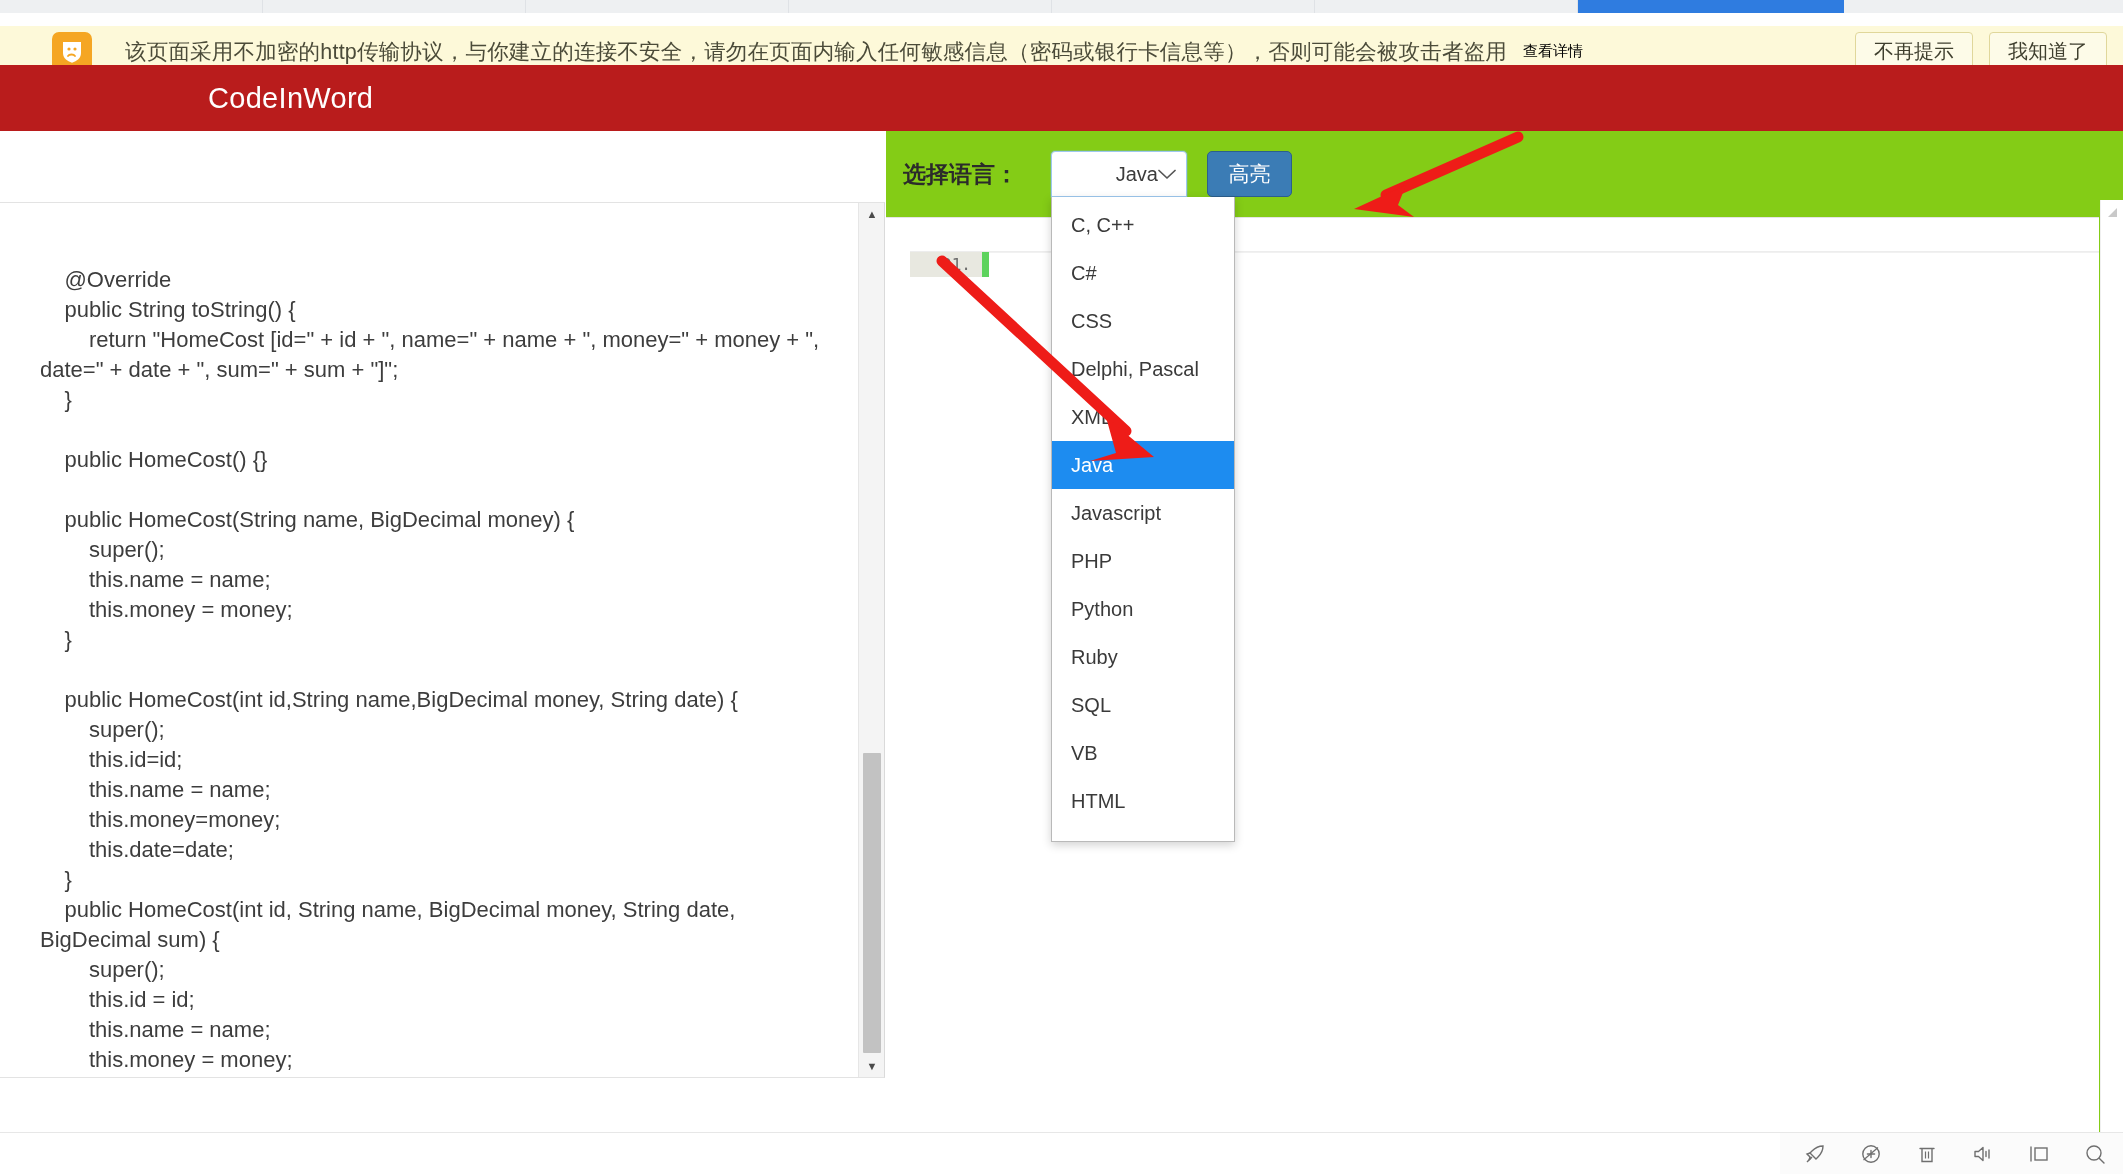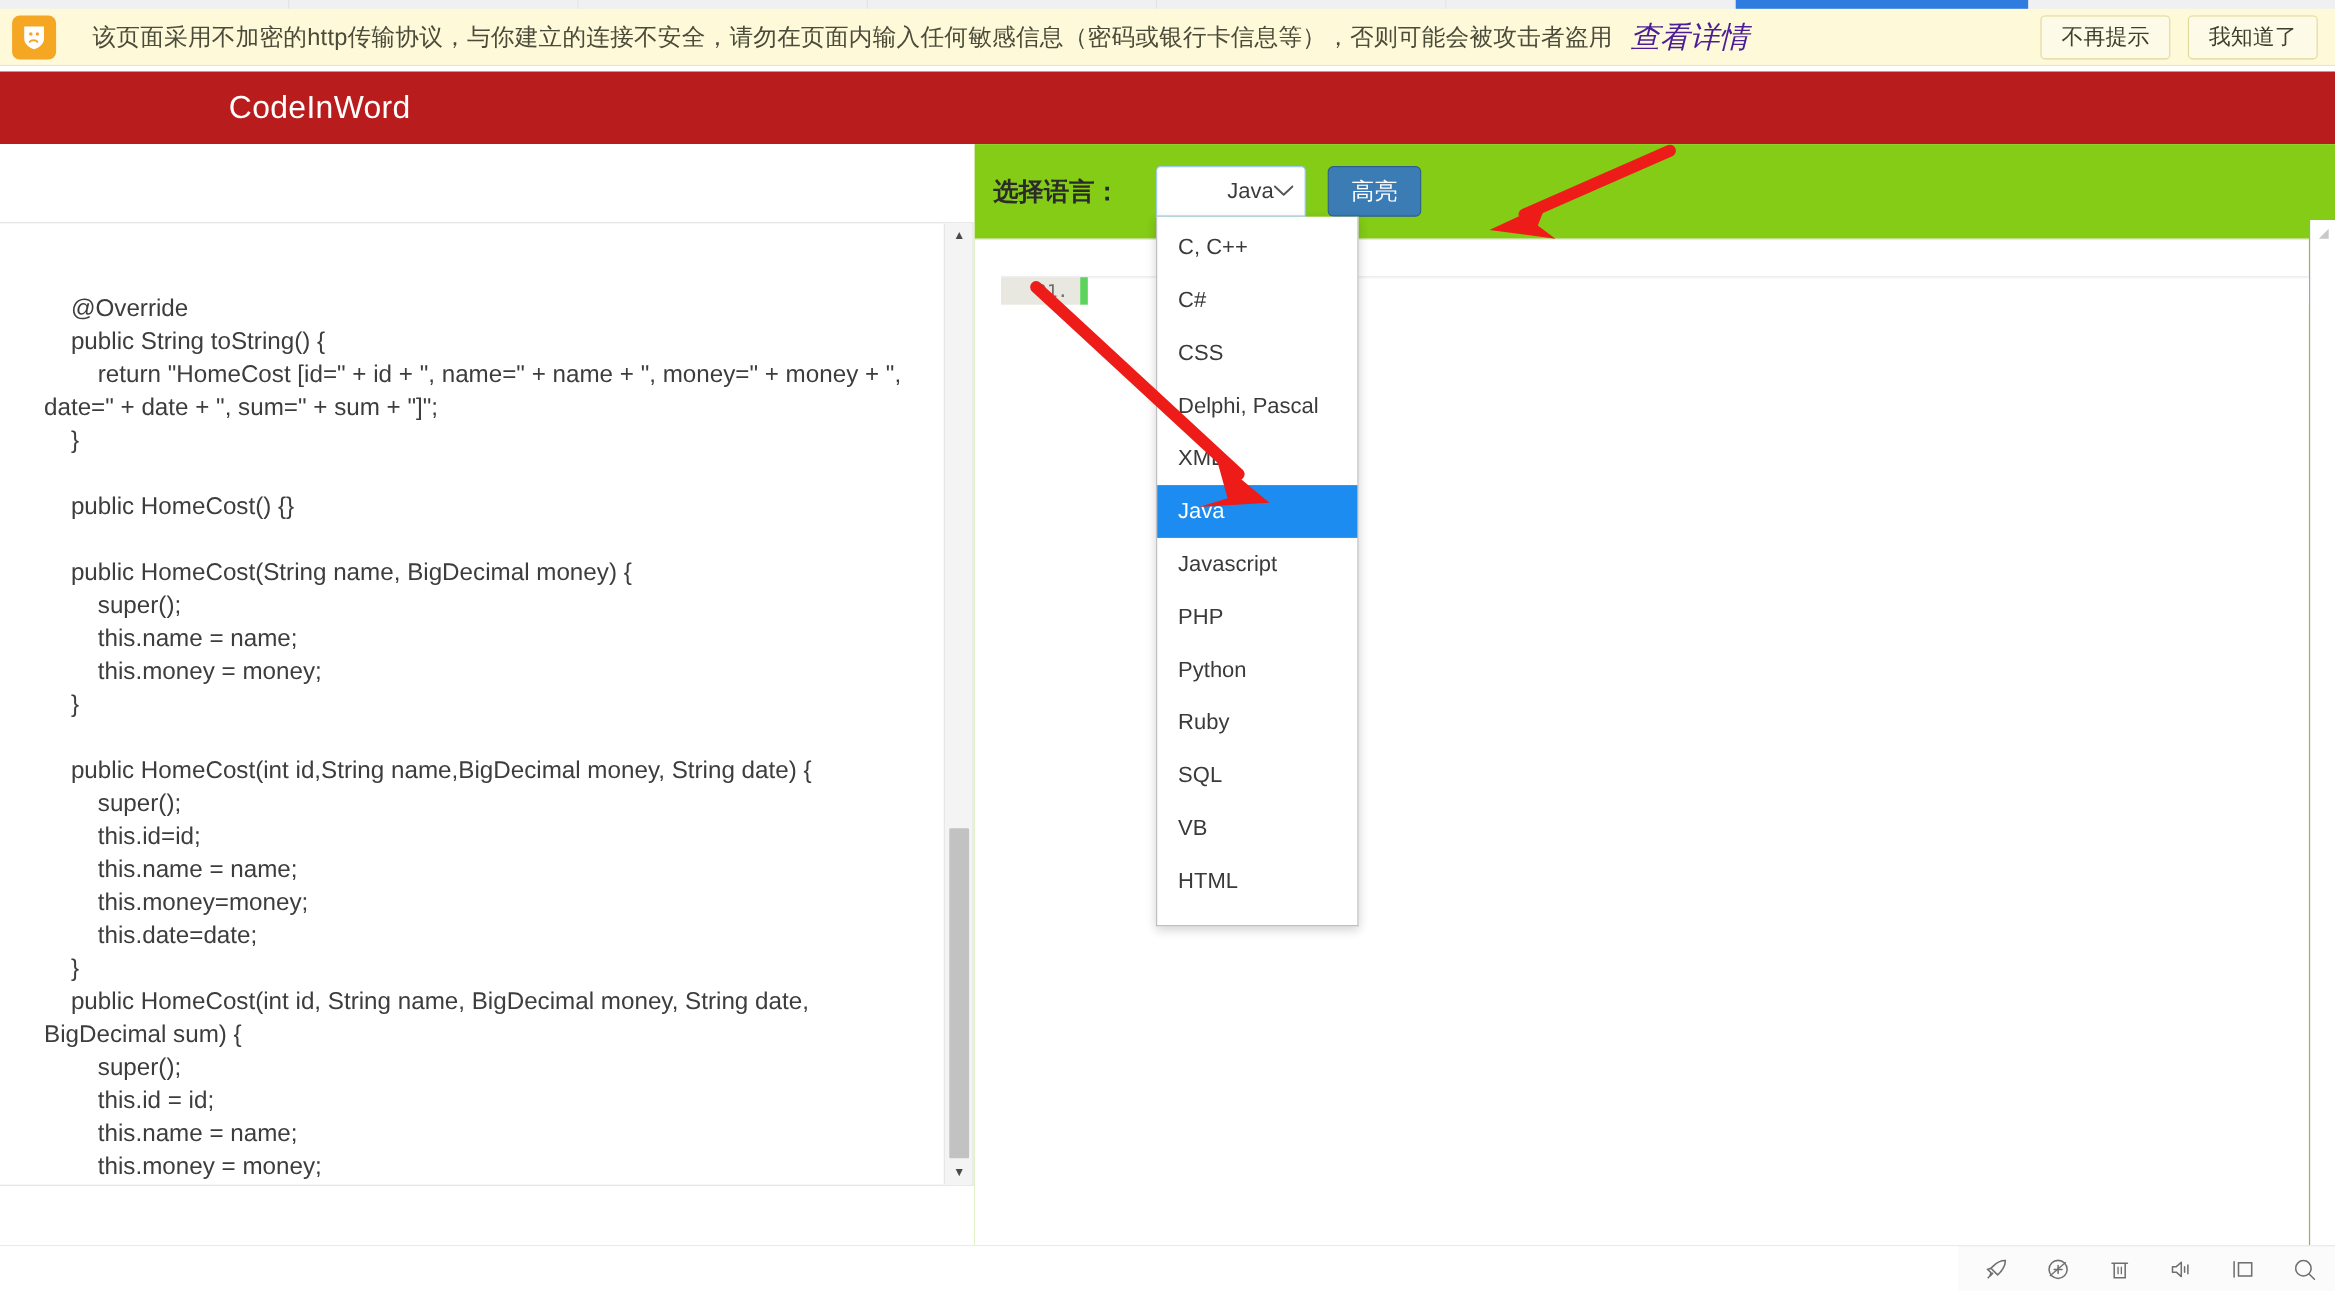--- a/index.html
+++ b/index.html
@@ -30,50 +30,50 @@
     border-right: none;
     flex: 0 0 266px;
   }
   .tabstrip .tab.filler {
     flex: 1 1 auto;
     border-right: none;
   }
 
   
   .warnbar {
-    position: absolute; top: 8px; left: 0;
+    position: absolute; top: 26px; left: 0;
     width: 2123px; height: 52px;
     background: #fdf9d9;
     display: flex; align-items: center;
     border-bottom: 1px solid #ece6be;
+    padding-left: 41px;
   }
   .warn-icon {
     margin-left: 11px;
     width: 40px; height: 40px;
     border-radius: 7px;
     background: #f5a623;
     display: flex; align-items: center; justify-content: center;
     flex: 0 0 auto;
   }
   .warn-icon svg { display: block; }
   .warn-text {
     margin-left: 33px;
     font-size: 21.5px;
     color: #4b4b39;
     letter-spacing: .2px;
     white-space: nowrap;
   }
   .warn-link {
     margin-left: 16px;
-    font-size: 27px;
-    color: #4c1d95;
+    font-size: 15px;
+    color: #000000;
     text-decoration: none;
     cursor: pointer;
     white-space: nowrap;
-    font-style: italic;
   }
   .warn-spacer { flex: 1 1 auto; }
   .warn-btn {
     flex: 0 0 auto;
     margin-right: 16px;
     height: 40px;
     min-width: 118px;
     padding: 0 14px;
     border: 1px solid #e0d79a;
     border-radius: 4px;

